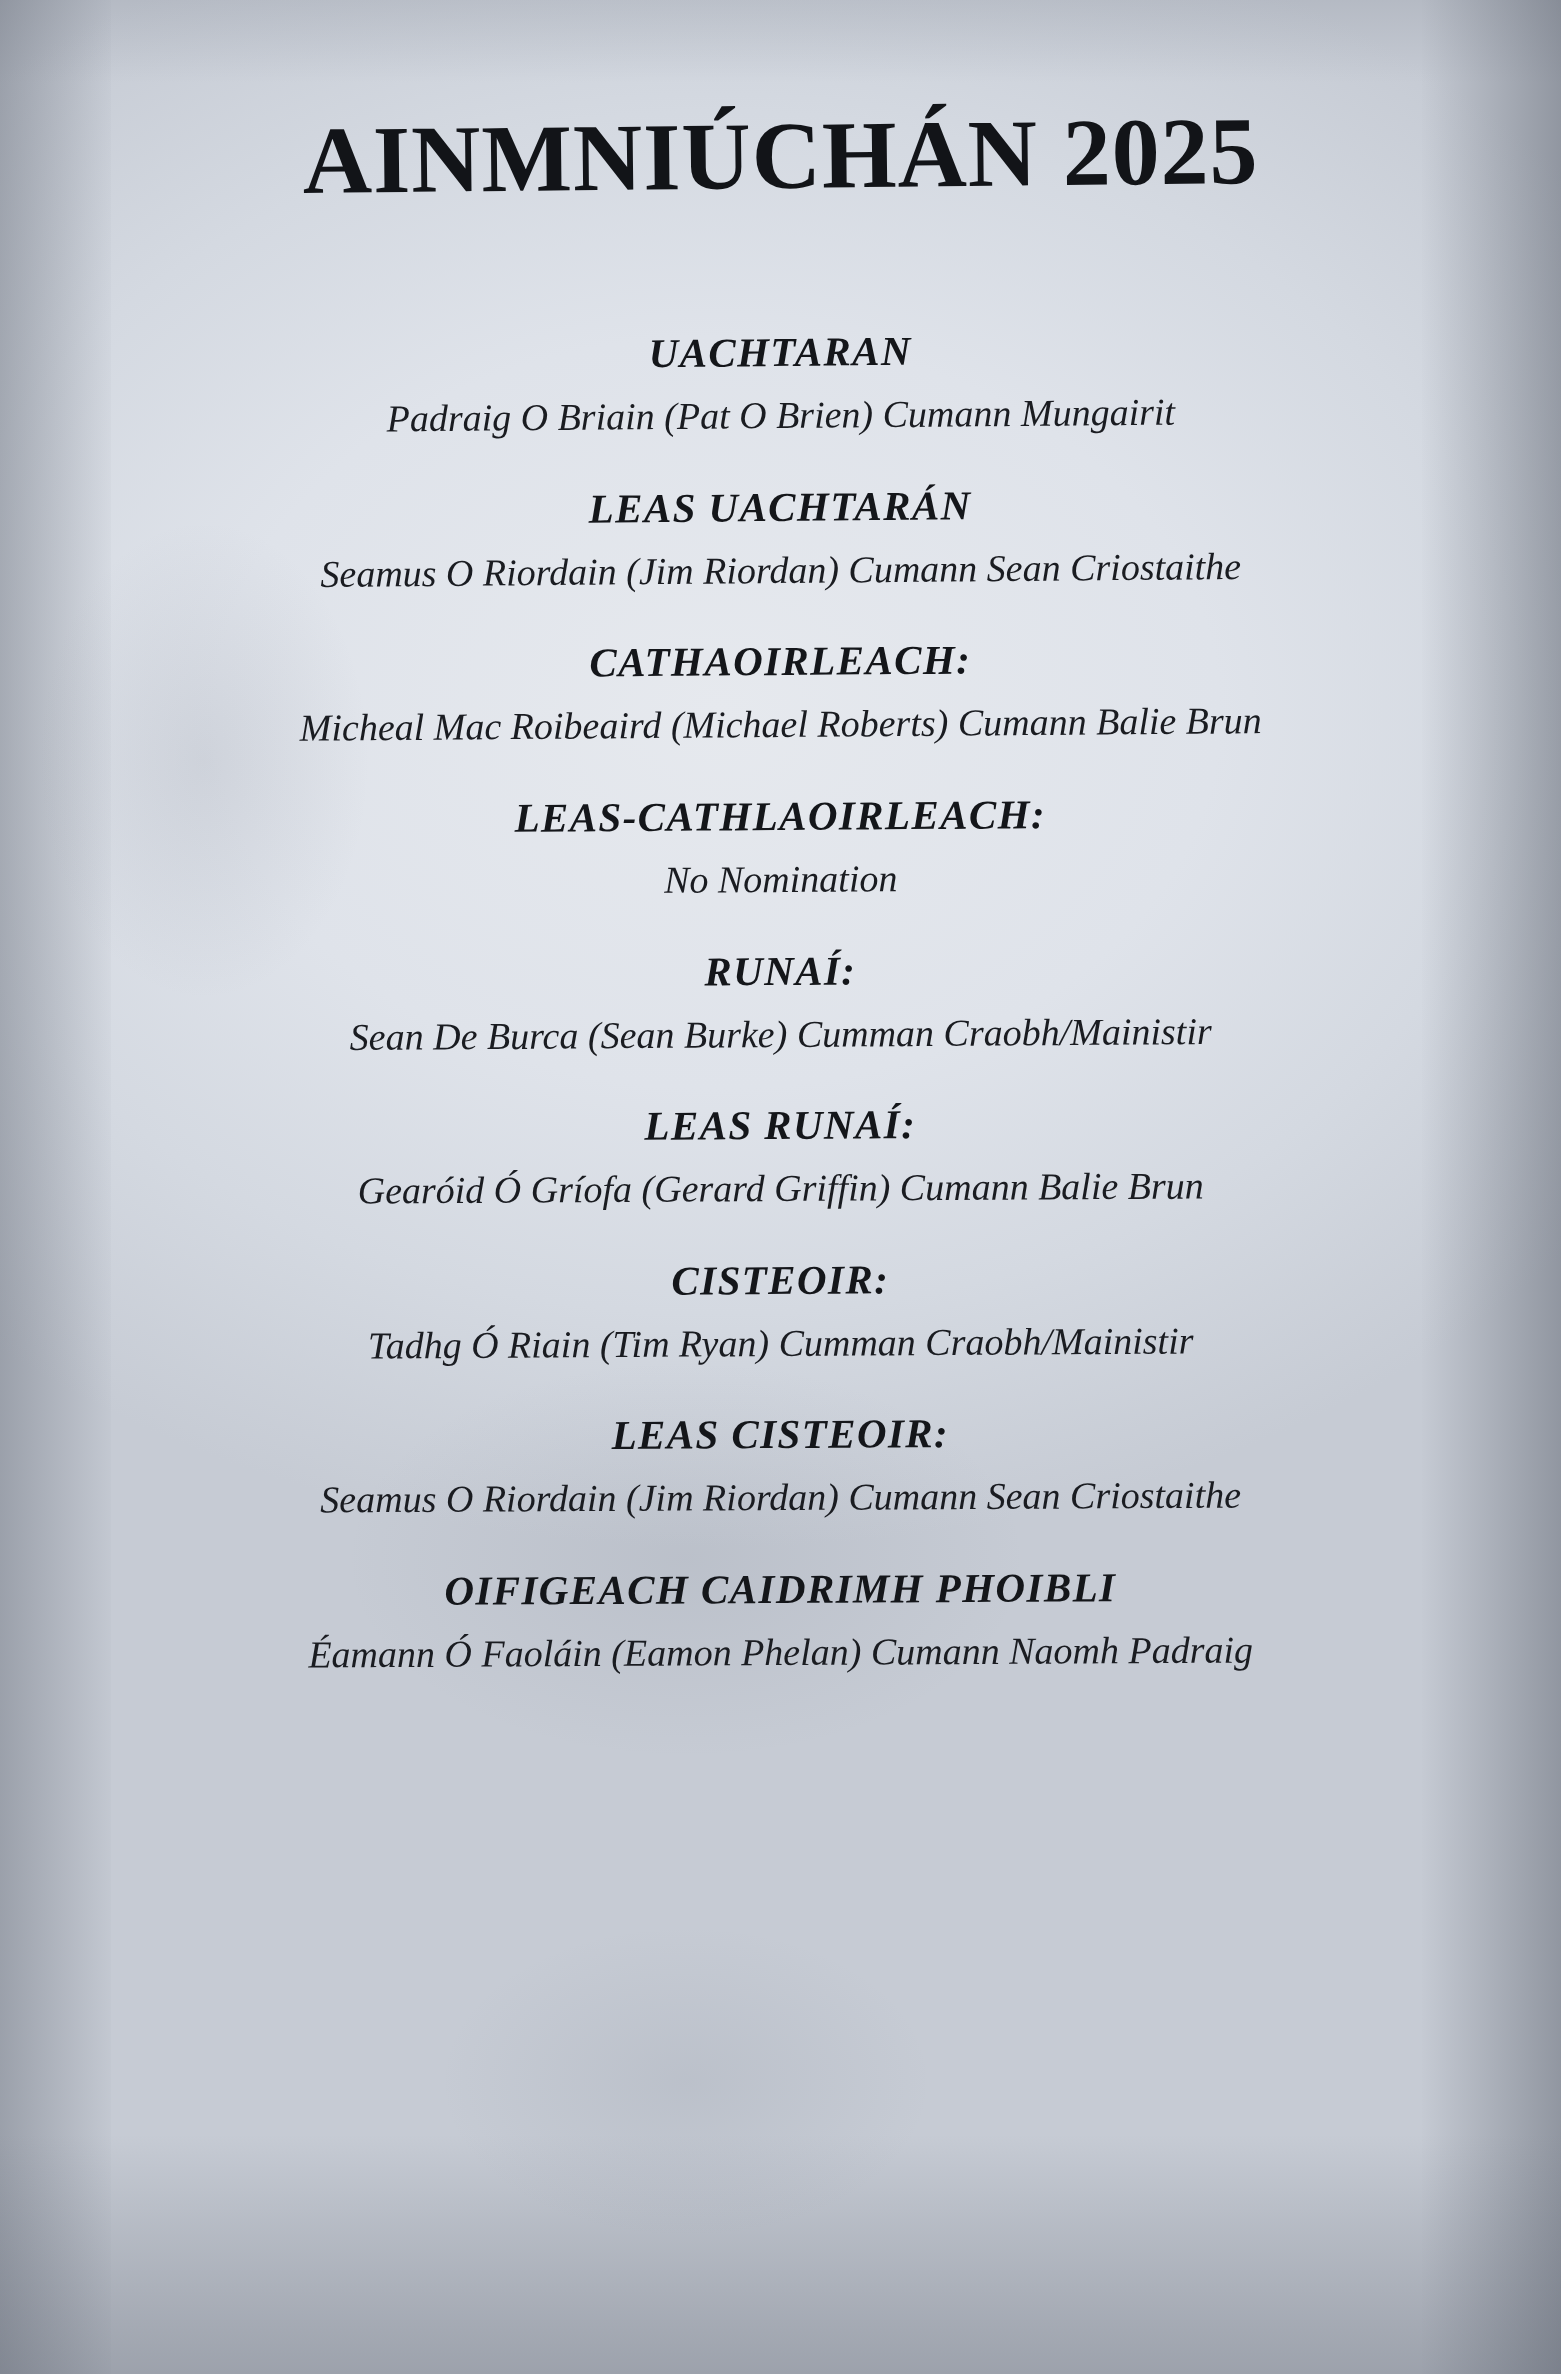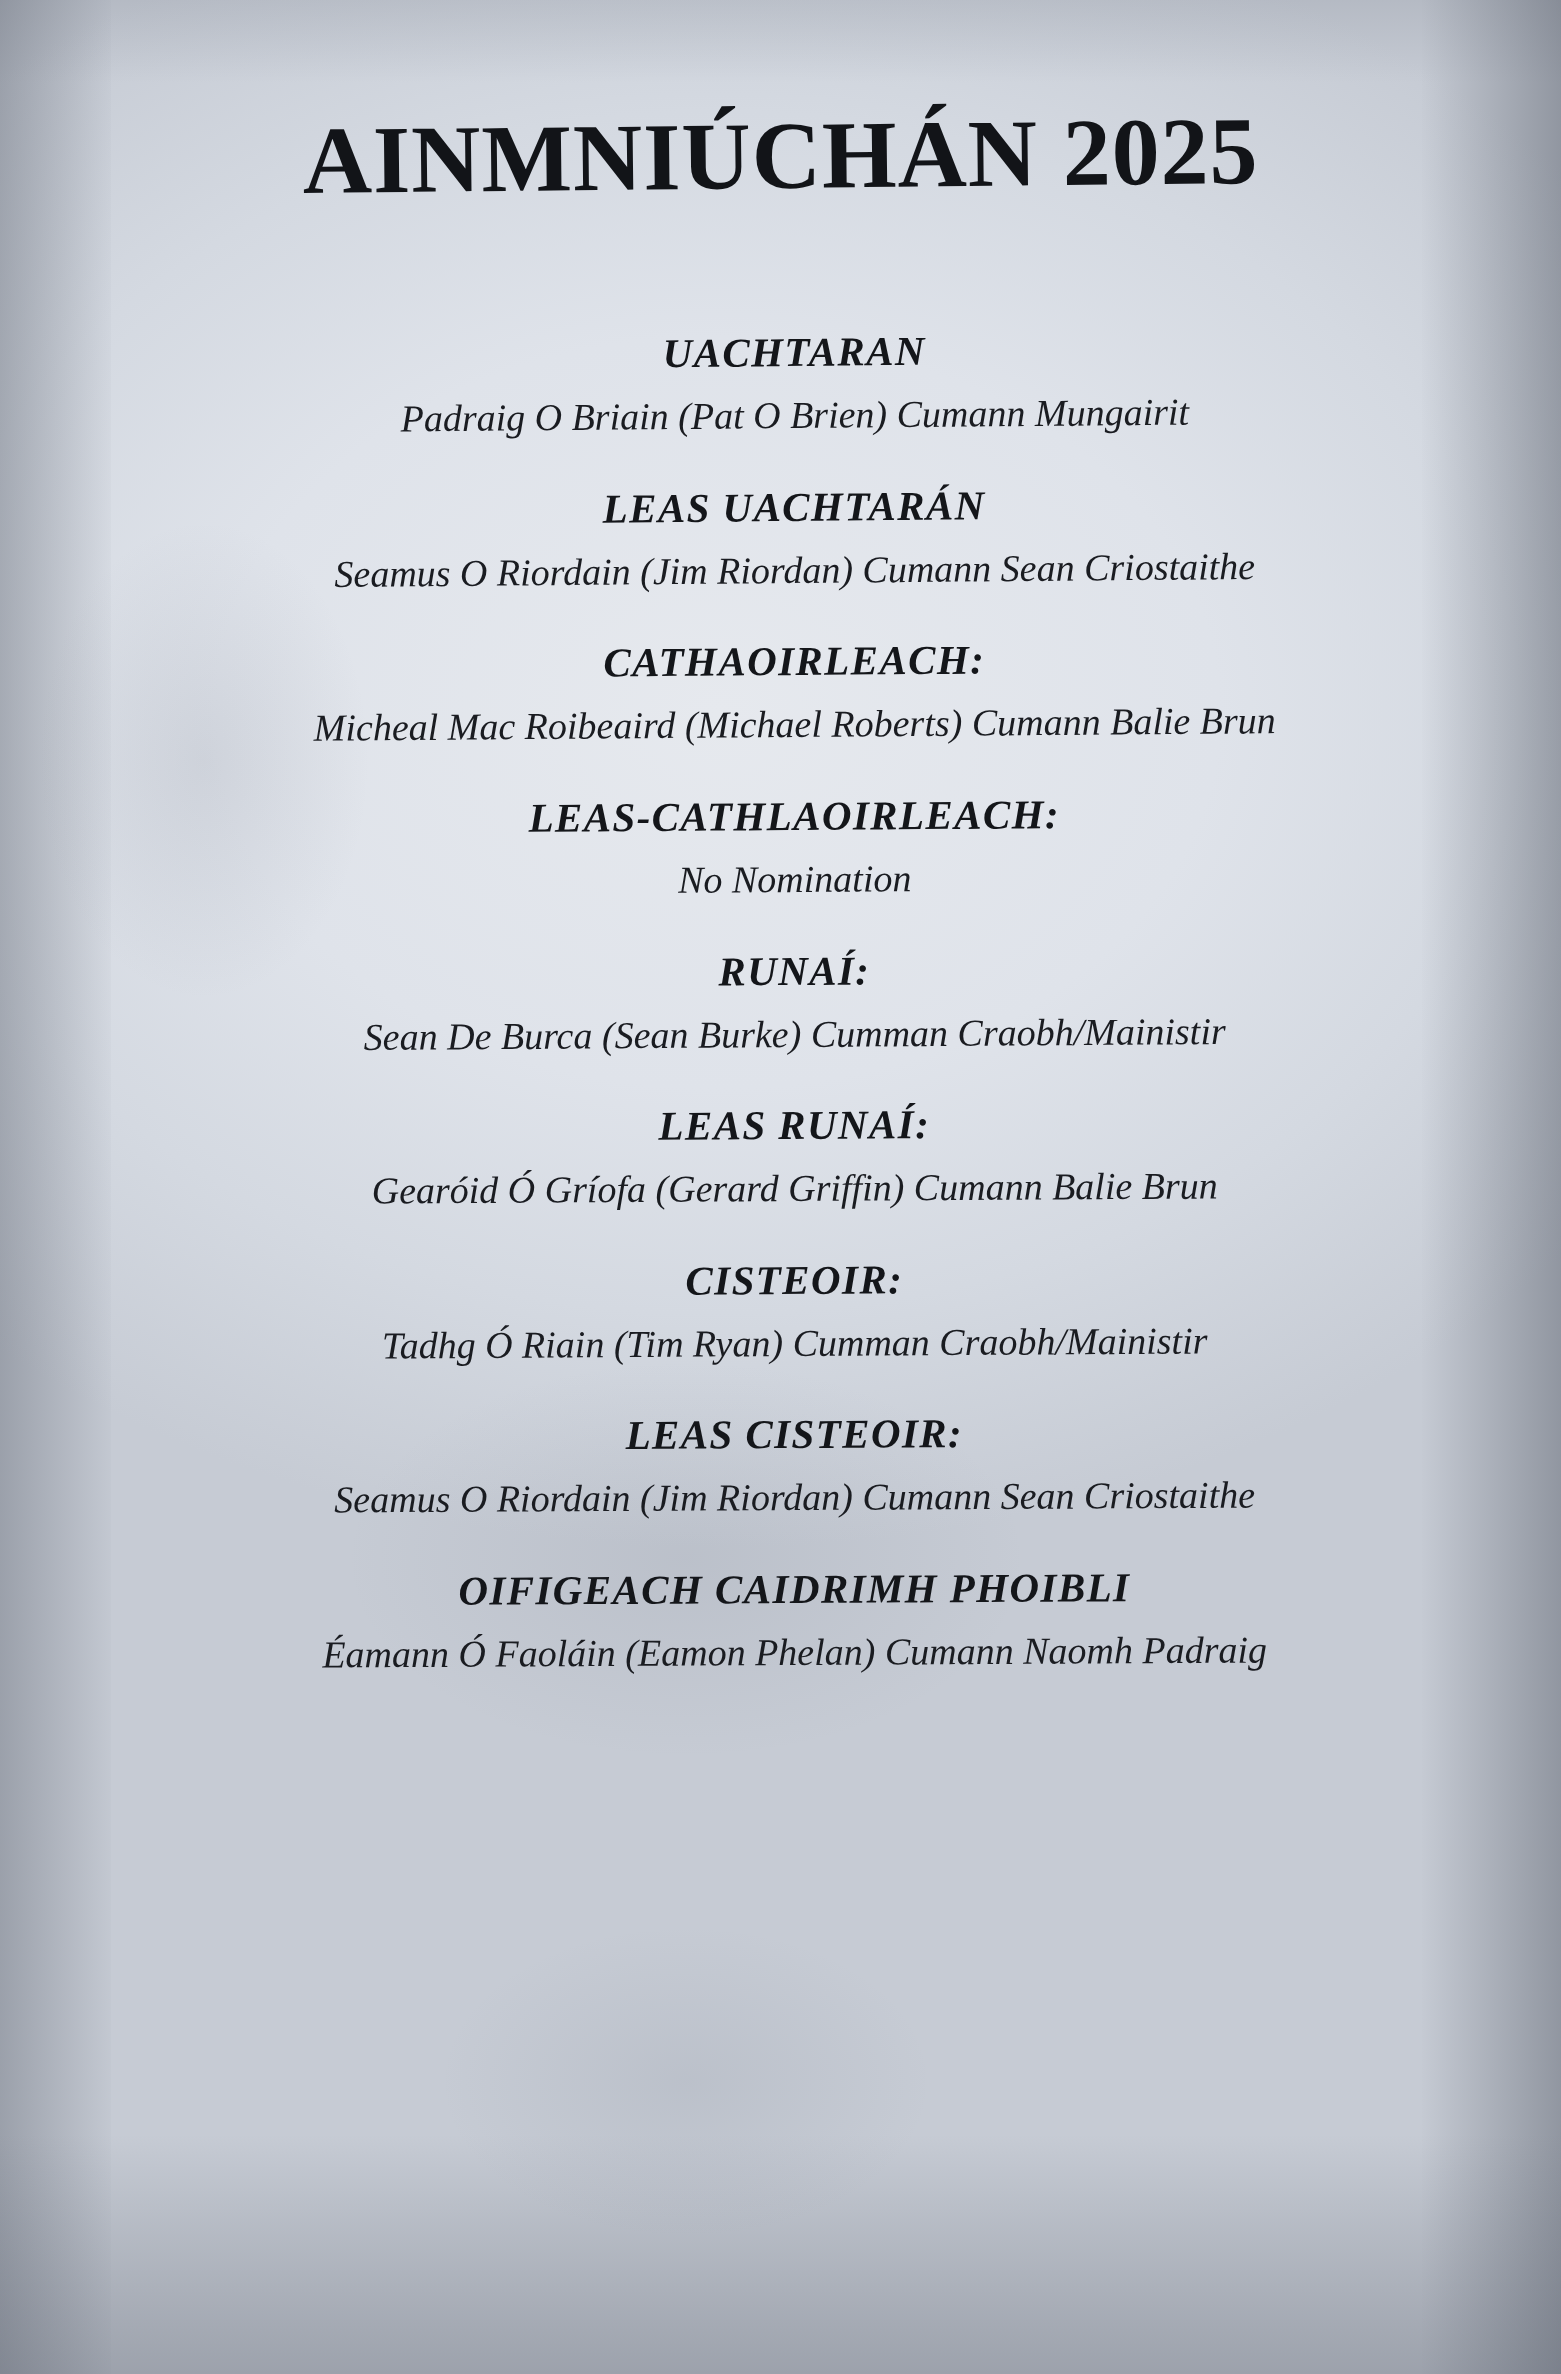--- a/index.html
+++ b/index.html
@@ -90,21 +90,20 @@
     color: #121418;
     transform: rotate(-0.6deg);
     white-space: nowrap;
   }
 
   .entries {
     position: absolute;
     top: 327px;
     left: 0;
     width: 1314px;
-    padding-left: 14px;
   }
 
   .entry {
     width: 1561px;
     text-align: center;
     margin-bottom: 41px;
   }
 
   .entry-title {
     font-family: "Liberation Serif", serif;

